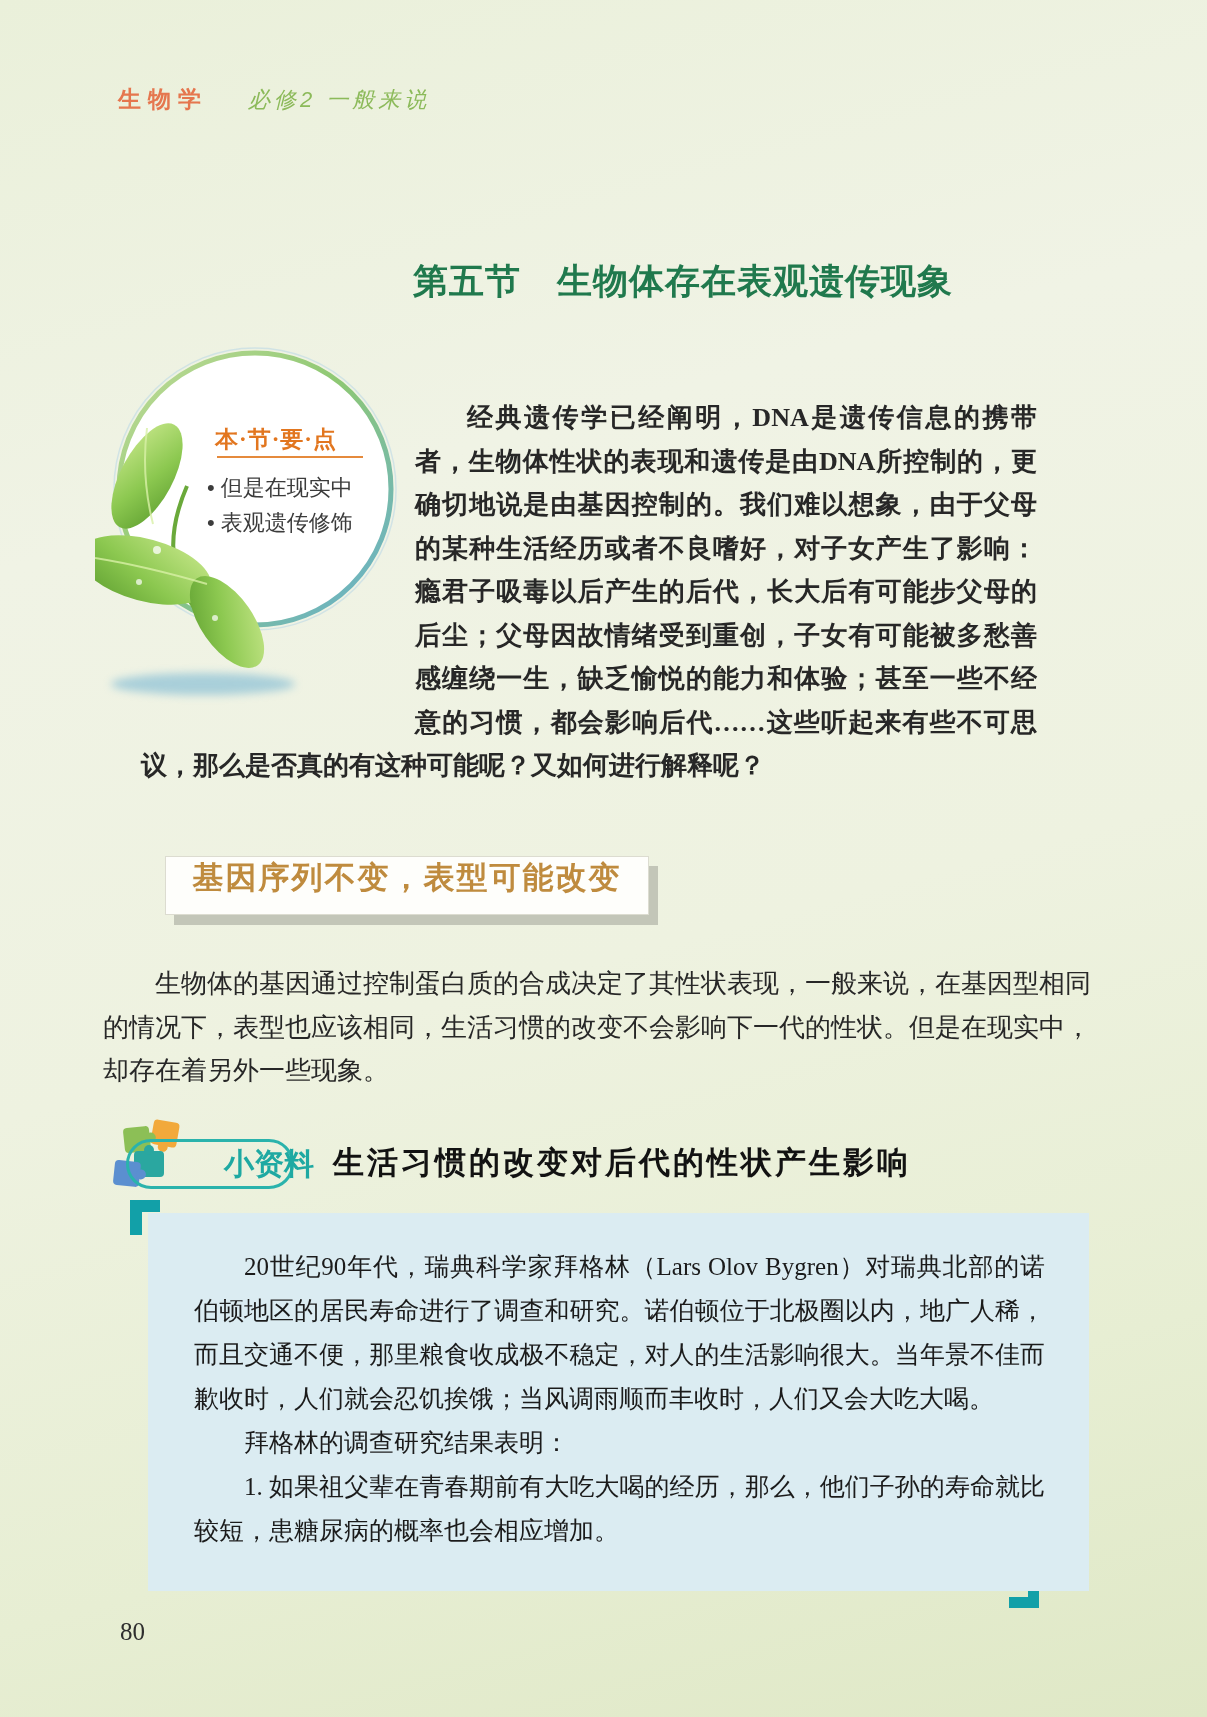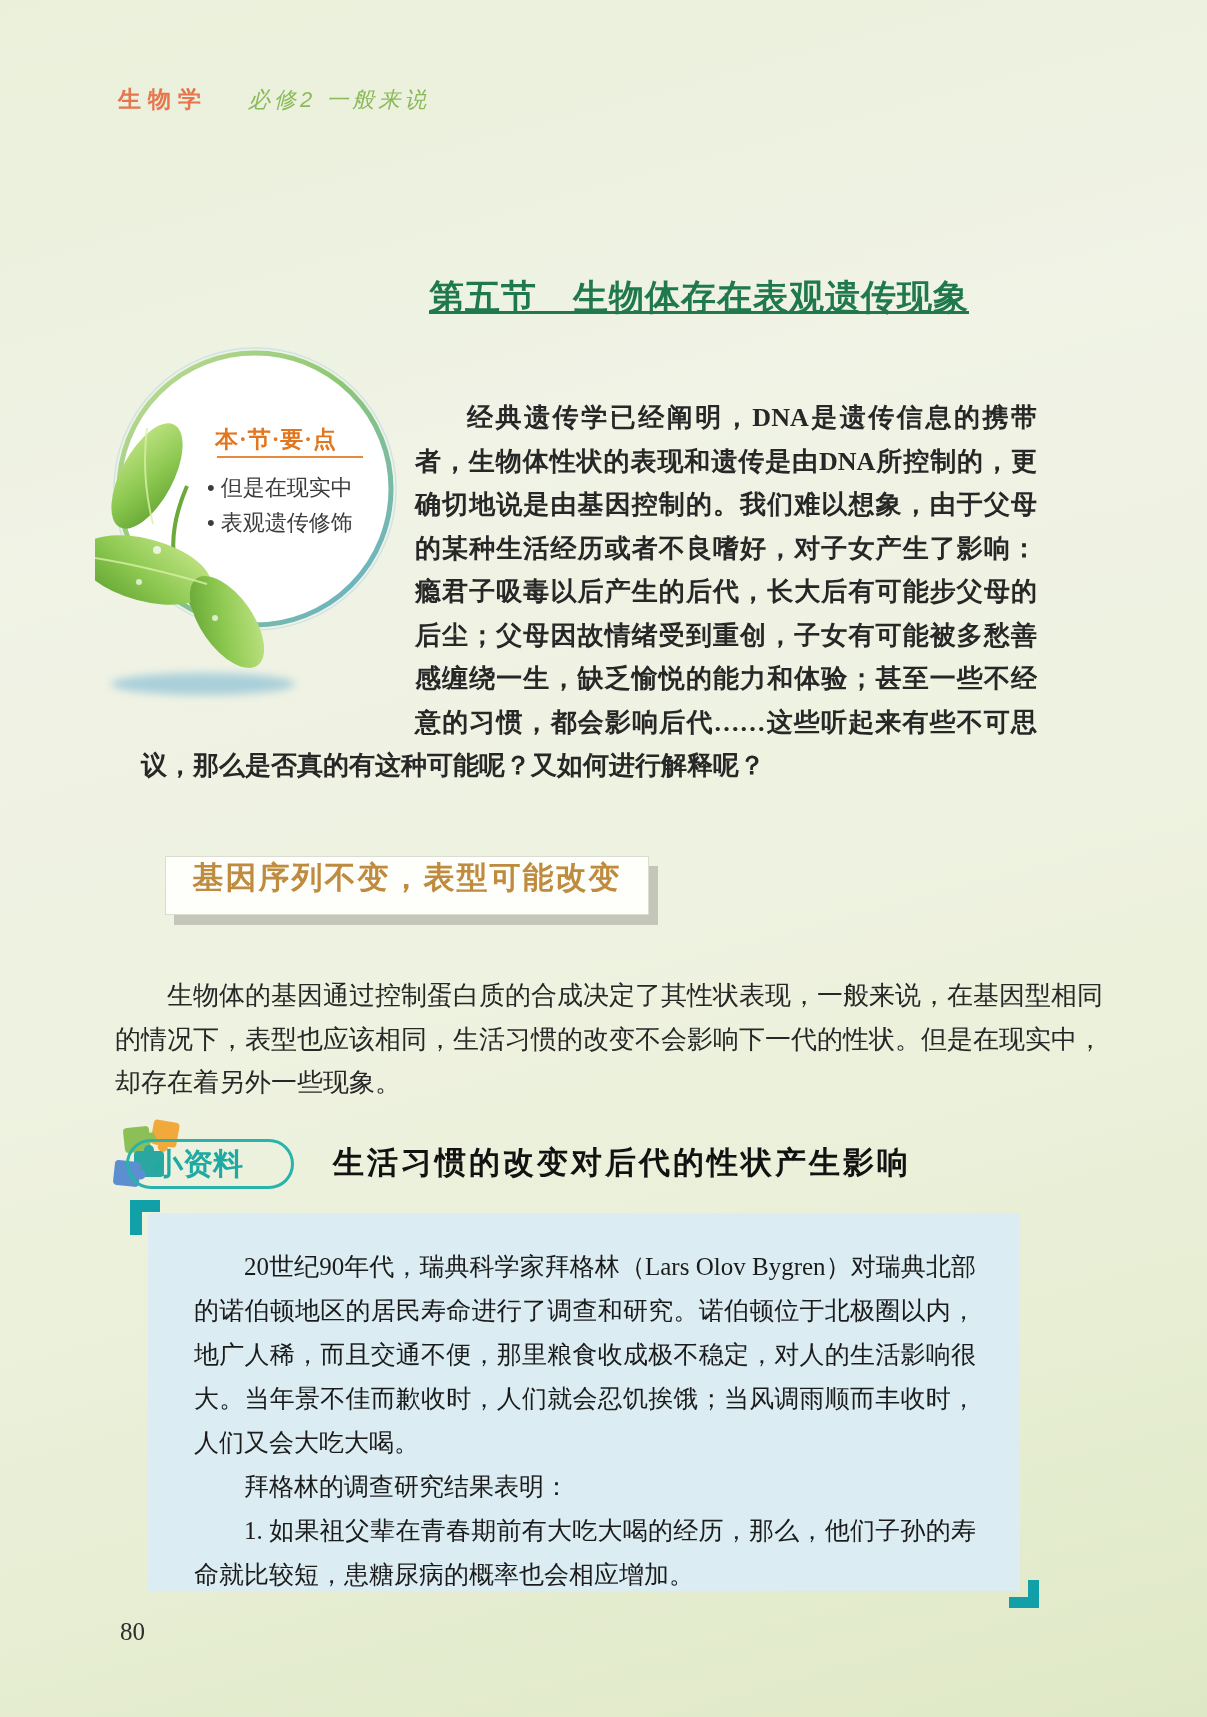--- a/index.html
+++ b/index.html
@@ -29,44 +29,44 @@
   .intro-para{margin:8px;text-indent:2em;font-weight:bold;}
   
   .section-heading{
     position:absolute;left:165px;top:856px;width:482px;height:57px;
     background:#fefefb;border:1px solid #dcdcd0;
     box-shadow:9px 10px 0 #c3c6b8;
     display:flex;justify-content:center;
   }
   .section-heading span{color:#bf8b3e;font-weight:bold;font-size:31px;letter-spacing:2px;font-family:"Liberation Sans",sans-serif;white-space:nowrap;}
   
-  .body-para{position:absolute;left:103px;top:962px;width:988px;font-size:26px;line-height:43.5px;text-align:justify;text-indent:2em;margin:12px;}
+  .body-para{position:absolute;left:103px;top:962px;width:988px;font-size:26px;line-height:43.5px;text-align:justify;text-indent:2em;margin:0;}
   
   .badge-pill{position:absolute;left:126px;top:1139px;width:168px;height:50px;border:3px solid #2ab3ac;border-radius:27px;box-sizing:border-box;}
-  .badge-pill span{display:block;padding-left:24px;line-height:44px;color:#1ea9a2;font-size:30px;font-weight:bold;font-family:"Liberation Sans",sans-serif;white-space:nowrap;}
+  .badge-pill span{display:block;padding-left:95px;line-height:44px;color:#1ea9a2;font-size:30px;font-weight:bold;font-family:"Liberation Sans",sans-serif;white-space:nowrap;}
   .puzzle{position:absolute;left:112px;top:1118px;width:84px;height:74px;}
   .info-title{position:absolute;left:333px;top:1142px;font-size:31px;font-weight:bold;color:#121212;letter-spacing:3px;white-space:nowrap;}
   
-  .info-box{position:absolute;left:148px;top:1213px;width:872px;height:378px;background:#dbecf2;box-sizing:border-box;padding:32px 44px 0 46px;}
+  .info-box{position:absolute;left:148px;top:1213px;width:941px;height:378px;background:#dbecf2;box-sizing:border-box;padding:32px 44px 0 46px;}
   .info-box p{margin:0;font-size:25px;line-height:44px;text-align:justify;text-indent:2em;color:#1b1b1b;}
   .corner{position:absolute;}
   .corner-tl{left:130px;top:1200px;}
   .corner-br{left:1009px;top:1580px;}
   .page-number{position:absolute;left:120px;top:1618px;font-size:25px;color:#2e2e2e;}
 </style>
 </head>
 <body>
 
 <div class="page">
 
   <div class="header">
     <span class="subject">生物学</span><span class="module">必修2  一般来说</span>
   </div>
 
-  <h1 class="page-title" style="margin:16px;text-decoration:underline;">第五节　生物体存在表观遗传现象</h1>
+  <h1 class="page-title" style="margin:0;">第五节　生物体存在表观遗传现象</h1>
 
   <div class="intro-flow">
     <div class="circle-float">
       <div class="badge">
         <svg width="320" height="412" viewBox="0 0 320 412">
           <defs>
             <linearGradient id="ringGrad" x1="0" y1="0" x2="1" y2="1">
               <stop offset="0" stop-color="#c3dd9b"></stop>
               <stop offset="0.45" stop-color="#8ec873"></stop>
               <stop offset="1" stop-color="#64aed6"></stop>

